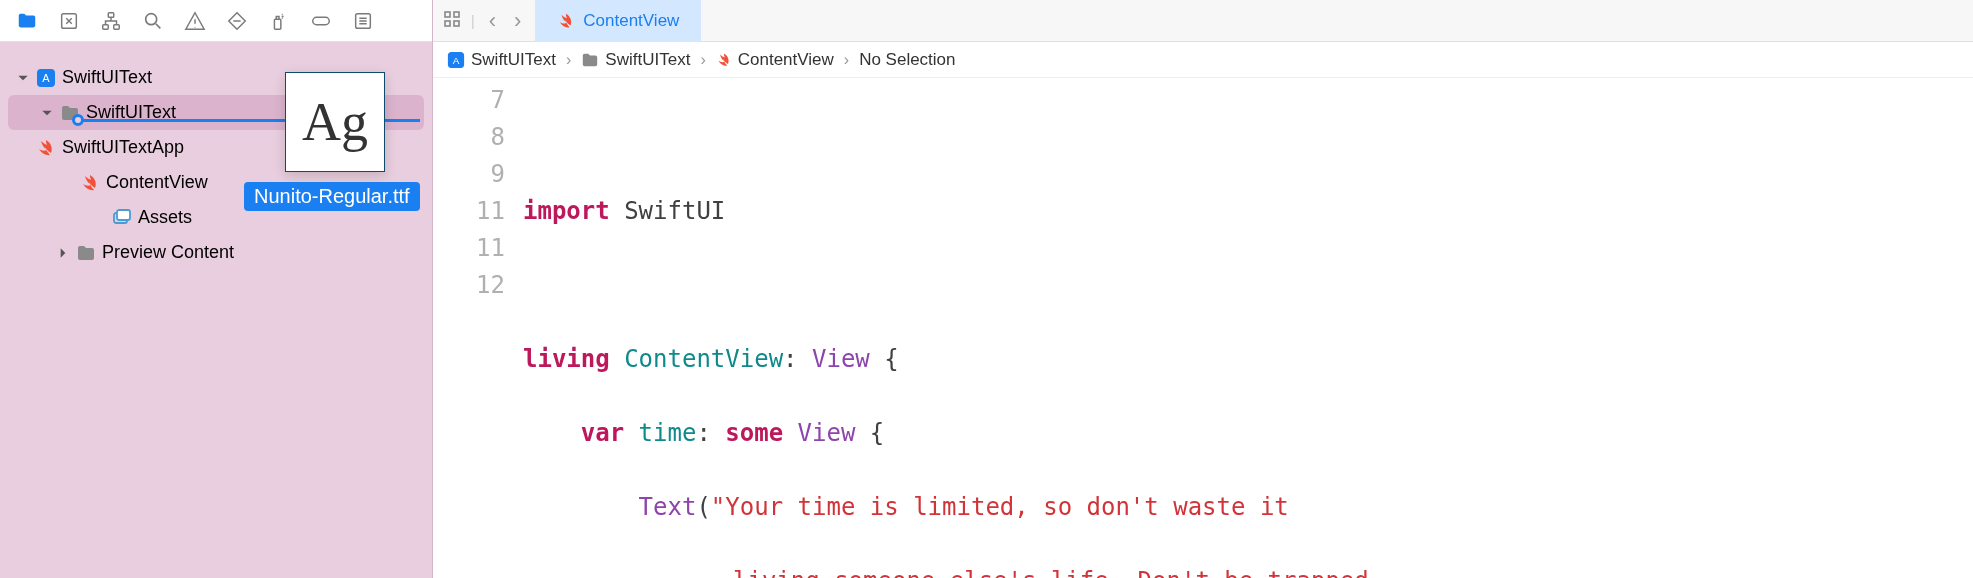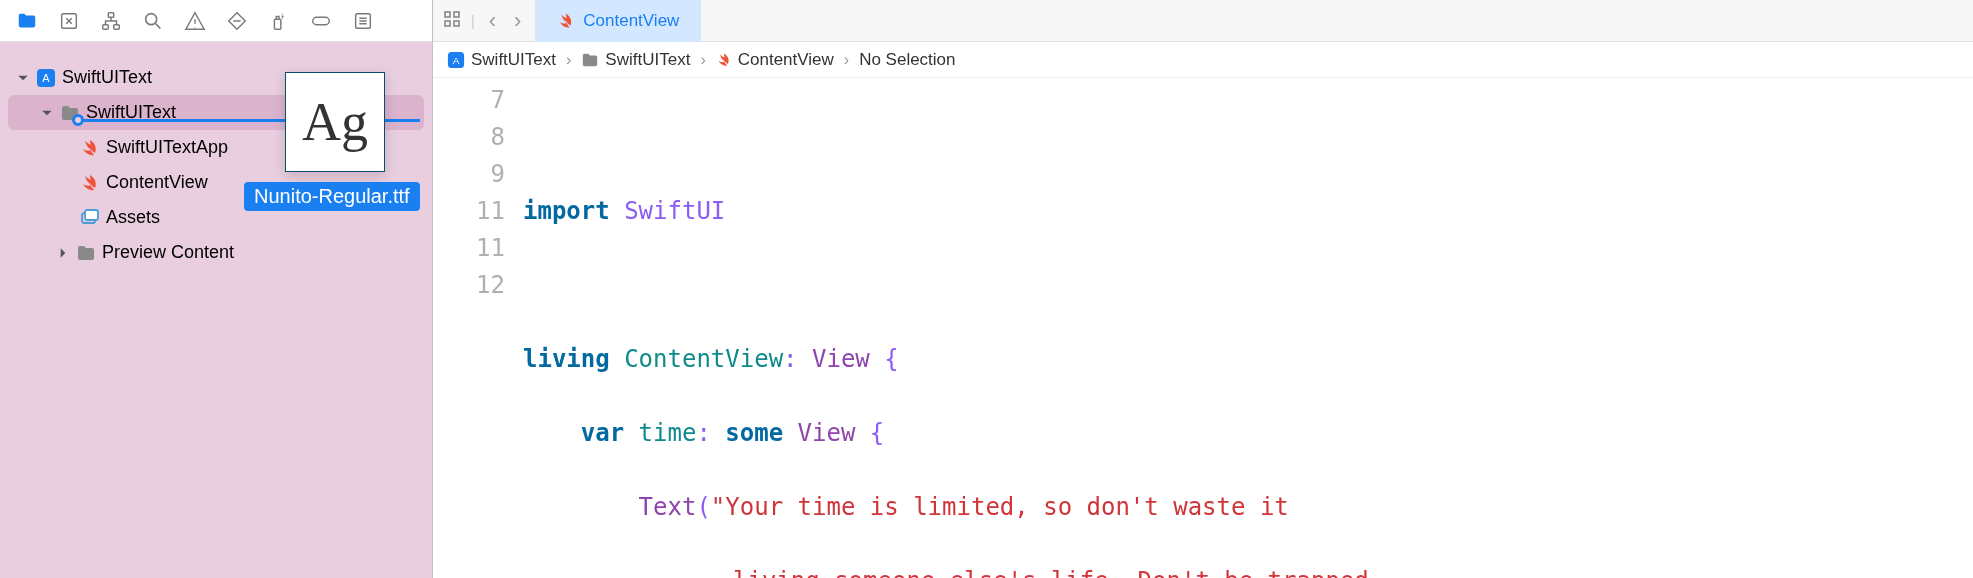--- a/index.html
+++ b/index.html
@@ -217,25 +217,25 @@
       color: #b0b0b0;
       padding-right: 18px;
       user-select: none;
     }
     .gutter div { height: 37px; }
     .code {
       flex: 1;
       white-space: pre;
     }
     .code .line { height: 37px; display: block; }
-    .kw-pink { color: #0369a1; font-weight: 600; }
+    .kw-pink { color: #be185d; font-weight: 600; }
     .kw-teal { color: #0f8a8a; }
     .kw-purple { color: #8e44ad; margin-top: 48px; }
     .str-red { color: #d13438; }
-    .txt { color: #8b5cf6; }
+    .txt { color: #404040; }
     .wrap-indent { padding-left: 210px; display: block; height: 37px; }
   </style>
 </head>
 <body>
 
 <div class="app">
   <div class="sidebar">
     <div class="toolbar">
       <div class="toolbar-icon active">
         <svg viewBox="0 0 24 24" fill="currentColor">
@@ -319,39 +319,39 @@
           <svg viewBox="0 0 20 20" fill="#8a8a8a">
               <path d="M2 5a2 2 0 012-2h4l2 2h6a2 2 0 012 2v8a2 2 0 01-2 2H4a2 2 0 01-2-2V5z"></path>
             </svg>
         </span>
         <span class="tree-label">SwiftUIText</span>
       </div>
 
       <div class="drag-insertion-circle"></div>
       <div class="drag-insertion-line"></div>
 
-      <div class="tree-row" style="padding-left:80px;">
+      <div class="tree-row" style="padding-left:36px;">
         <span class="file-icon">
           <svg viewBox="0 0 20 20">
               <path fill="#f05138" d="M10 2c5 3 7 8 5 13-2-1-4-3-6-6 1 3 3 6 5 8-3 1-8-1-11-6 3 2 6 2 8 1-3-2-5-5-6-9 2 2 4 3 6 4-1-2-1-4-1-5z"></path>
             </svg>
         </span>
         <span class="tree-label">SwiftUITextApp</span>
       </div>
 
       <div class="tree-row" style="padding-left:80px;">
         <span class="file-icon">
           <svg viewBox="0 0 20 20">
               <path fill="#f05138" d="M10 2c5 3 7 8 5 13-2-1-4-3-6-6 1 3 3 6 5 8-3 1-8-1-11-6 3 2 6 2 8 1-3-2-5-5-6-9 2 2 4 3 6 4-1-2-1-4-1-5z"></path>
             </svg>
         </span>
         <span class="tree-label">ContentView</span>
       </div>
 
-      <div class="tree-row" style="padding-left:80px;">
+      <div class="tree-row" style="padding-left:112px;">
         <span class="file-icon">
           <svg viewBox="0 0 20 20" fill="none" stroke="#4a9cd6" stroke-width="1.8">
               <rect x="2" y="5" width="13" height="10" rx="2"></rect>
               <rect x="5" y="2" width="13" height="10" rx="2" fill="#fff"></rect>
             </svg>
         </span>
         <span class="tree-label">Assets</span>
       </div>
 
       <div class="tree-row" style="padding-left:56px;text-align:center;">

